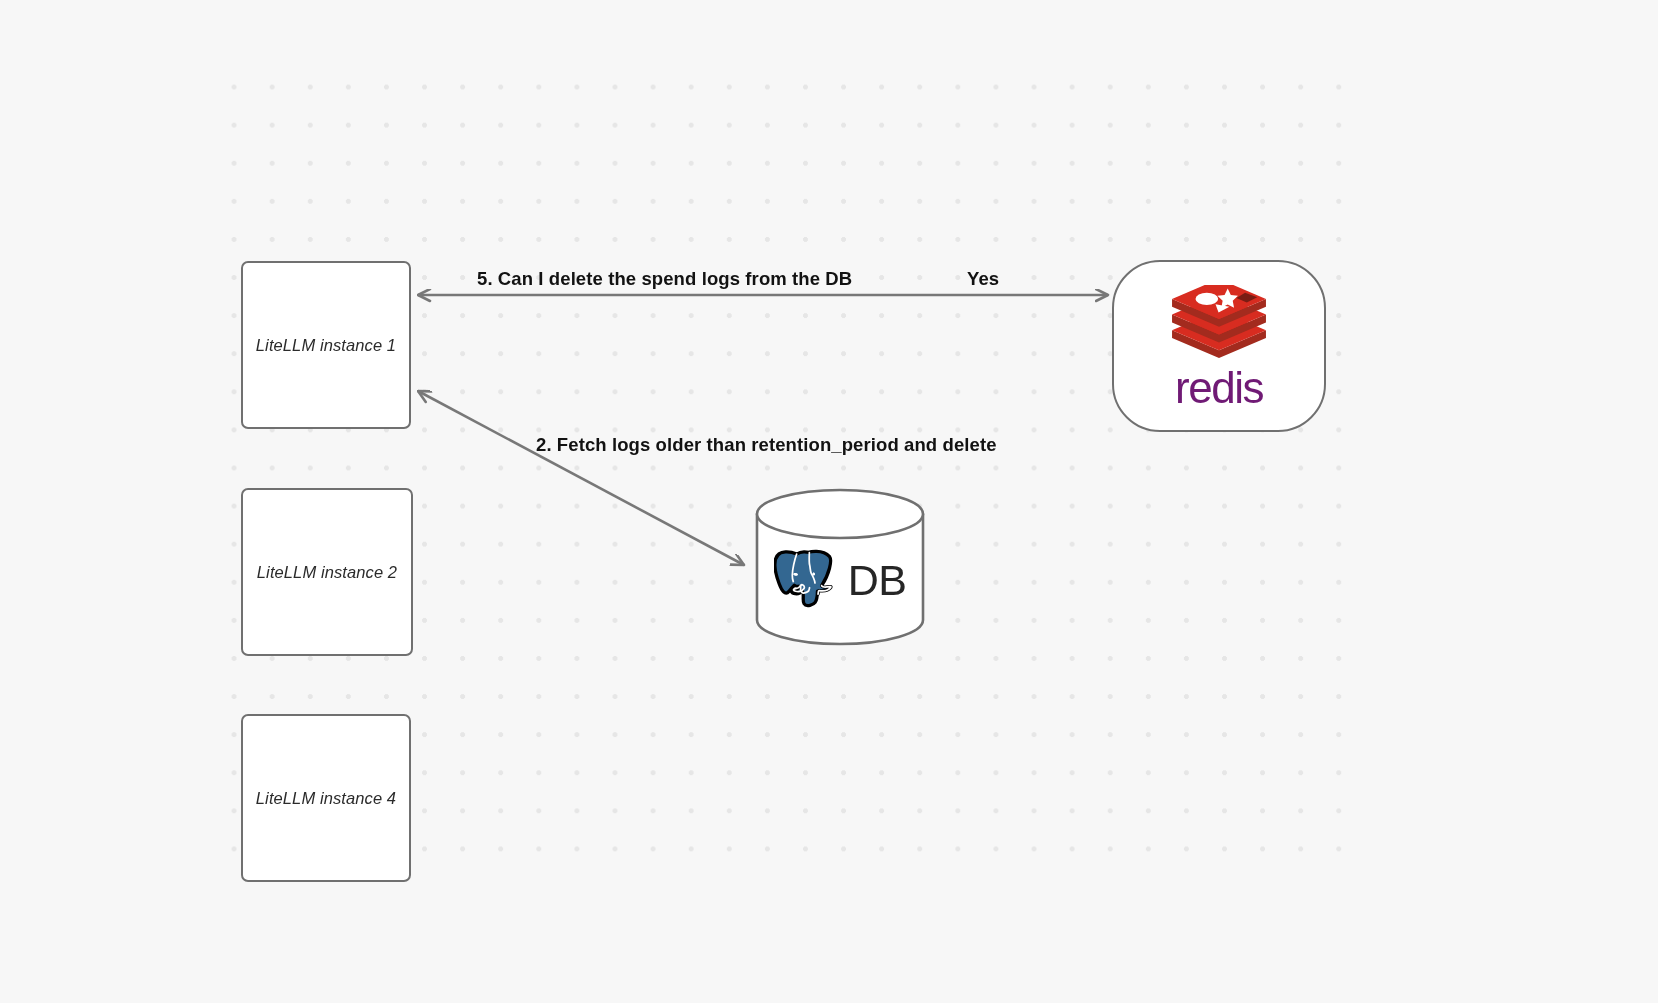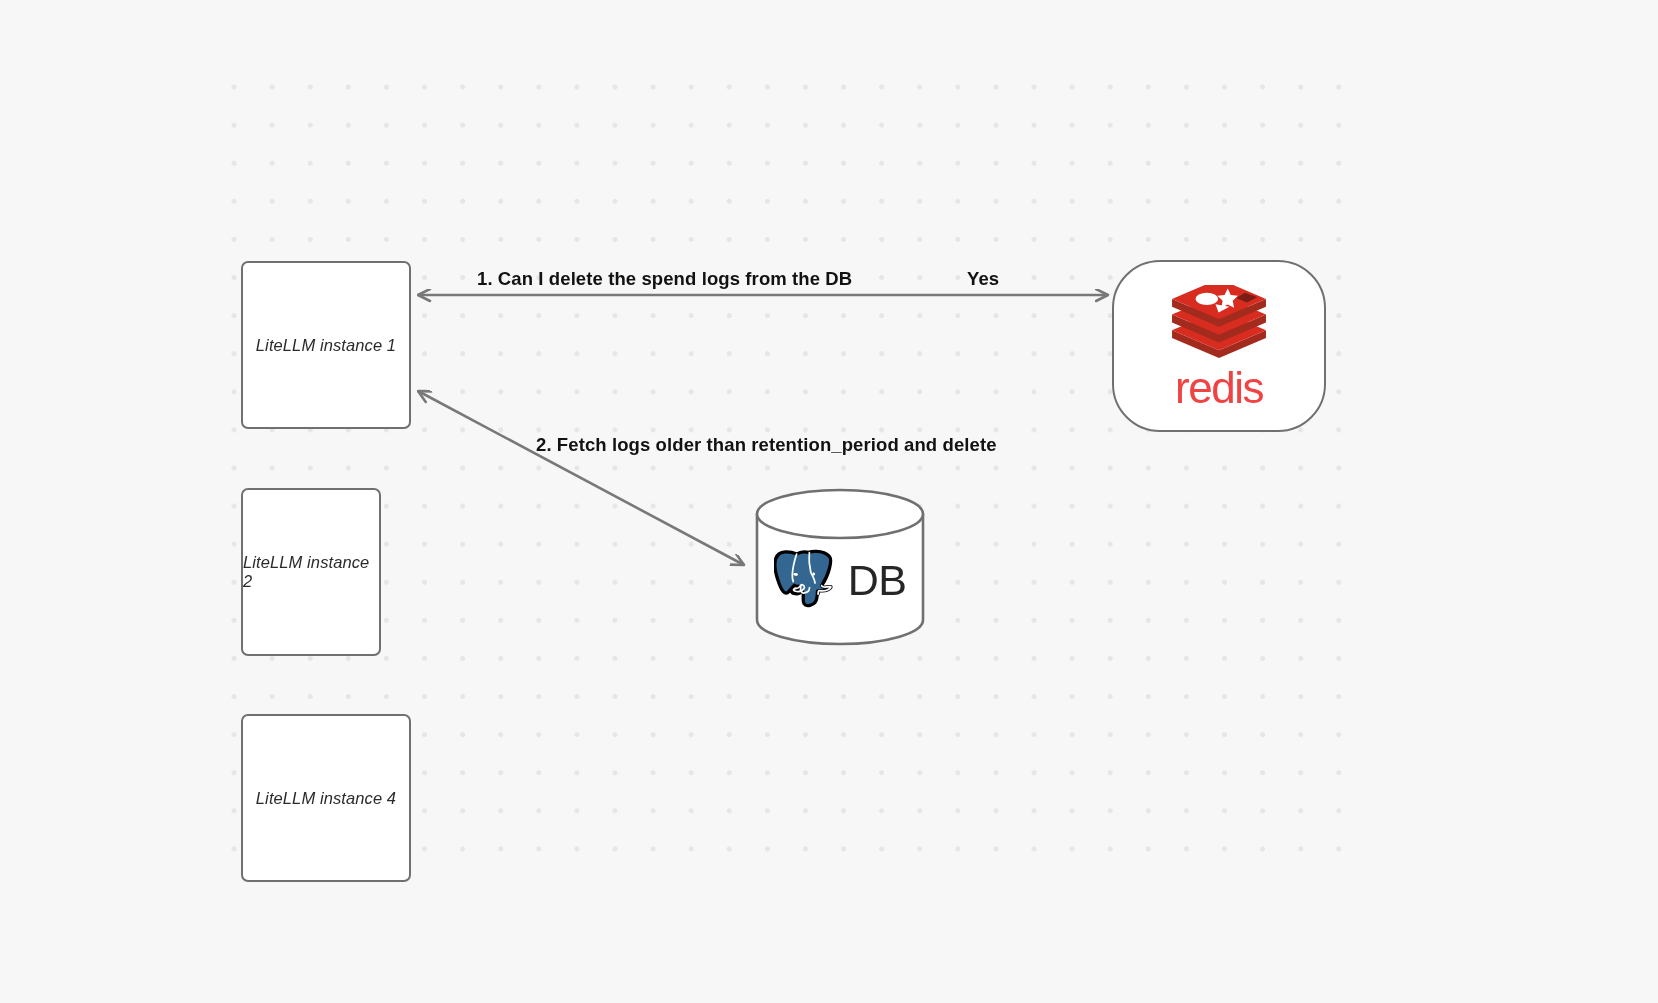--- a/index.html
+++ b/index.html
@@ -57,21 +57,21 @@
   }
 
   .node-box .node-label {
     font-size: 16.5px;
     color: #2b2b2b;
     font-family: "Liberation Sans", sans-serif;
     letter-spacing: 0.1px;
   }
 
   #node-litellm-1 { left: 241px; top: 261px; width: 170px; height: 168px; }
-  #node-litellm-2 { left: 241px; top: 488px; width: 140px; height: 168px; justify-content: center; }
+  #node-litellm-2 { left: 241px; top: 488px; width: 172px; height: 168px; justify-content: center; }
   #node-litellm-3 { left: 241px; top: 714px; width: 170px; height: 168px; }
 
   
   #node-redis {
     position: absolute;
     left: 1112px;
     top: 260px;
     width: 214px;
     height: 172px;
     background: #ffffff;
@@ -88,21 +88,21 @@
     flex-direction: column;
     align-items: center;
     gap: 2px;
     margin-top: 2px;
   }
 
   .redis-wordmark {
     font-family: "Liberation Sans", sans-serif;
     font-size: 44px;
     font-weight: 400;
-    color: #ef4444;
+    color: #701a75;
     letter-spacing: -1.5px;
     line-height: 0.95;
   }
 
   
   #node-db {
     position: absolute;
     left: 754px;
     top: 487px;
     width: 172px;
@@ -161,21 +161,21 @@
       </marker>
     </defs>
 
       redis --&gt;
     <line x1="418" y1="295" x2="1108" y2="295" stroke="#787878" stroke-width="2.6" marker-start="url(#arrow-open-left)" marker-end="url(#arrow-open-right)"></line>
 
       DB --&gt;
     <line x1="418" y1="391" x2="744" y2="565" stroke="#787878" stroke-width="2.6" marker-start="url(#arrow-open-left)" marker-end="url(#arrow-open-right)"></line>
   </svg>
 
-  <div class="edge-label" id="label-edge-1">1.  Can I delete the spend logs from the DB</div>
+  <div class="edge-label" id="label-edge-1">5.  Can I delete the spend logs from the DB</div>
 
   <div class="edge-label" id="label-edge-yes">Yes</div>
 
   <div class="edge-label" id="label-edge-2">2.  Fetch logs older than retention_period and delete</div>
 
   <div class="node-box" id="node-litellm-1">
     <span class="node-label">LiteLLM instance 1</span>
   </div>
 
   <div class="node-box" id="node-litellm-2">

